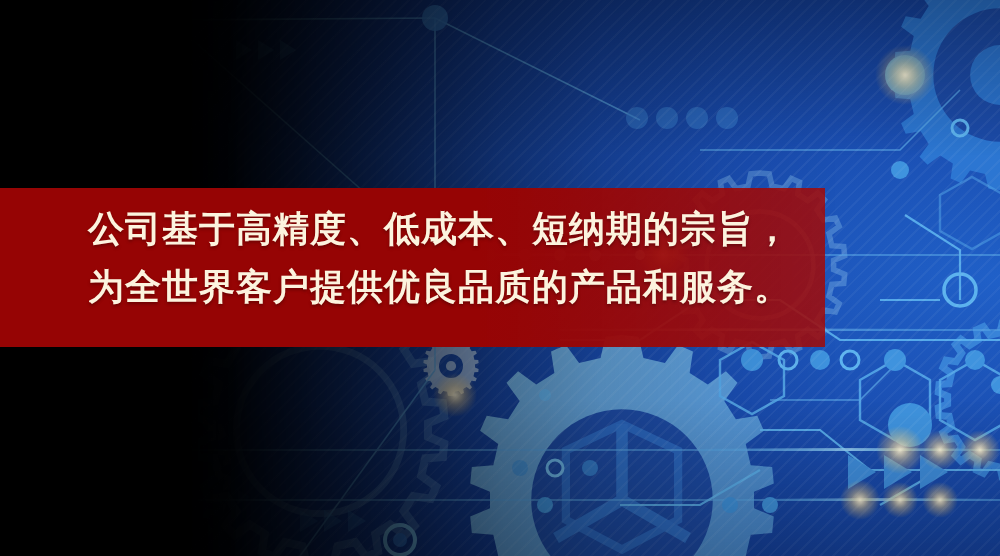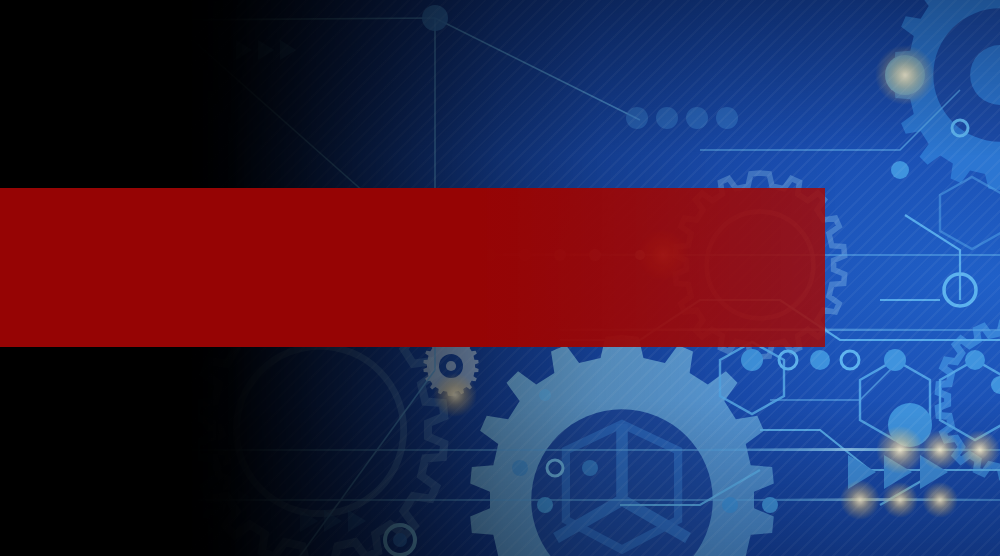--- a/index.html
+++ b/index.html
@@ -267,14 +267,18 @@
     </g>
   </svg>
 
   <div class="layer" id="bg-stripes"></div>
 
   <div class="layer" id="bg-fade"></div>
   <div class="layer" id="bg-topshade"></div>
 
   <div id="banner"></div>
 
+  <div id="banner-text">
+    <span class="ln">公司基于高精度、低成本、短纳期的宗旨，</span>
+    <span class="ln">为全世界客户提供优良品质的产品和服务。</span>
+  </div>
 
 </div>
 
 </body></html>

